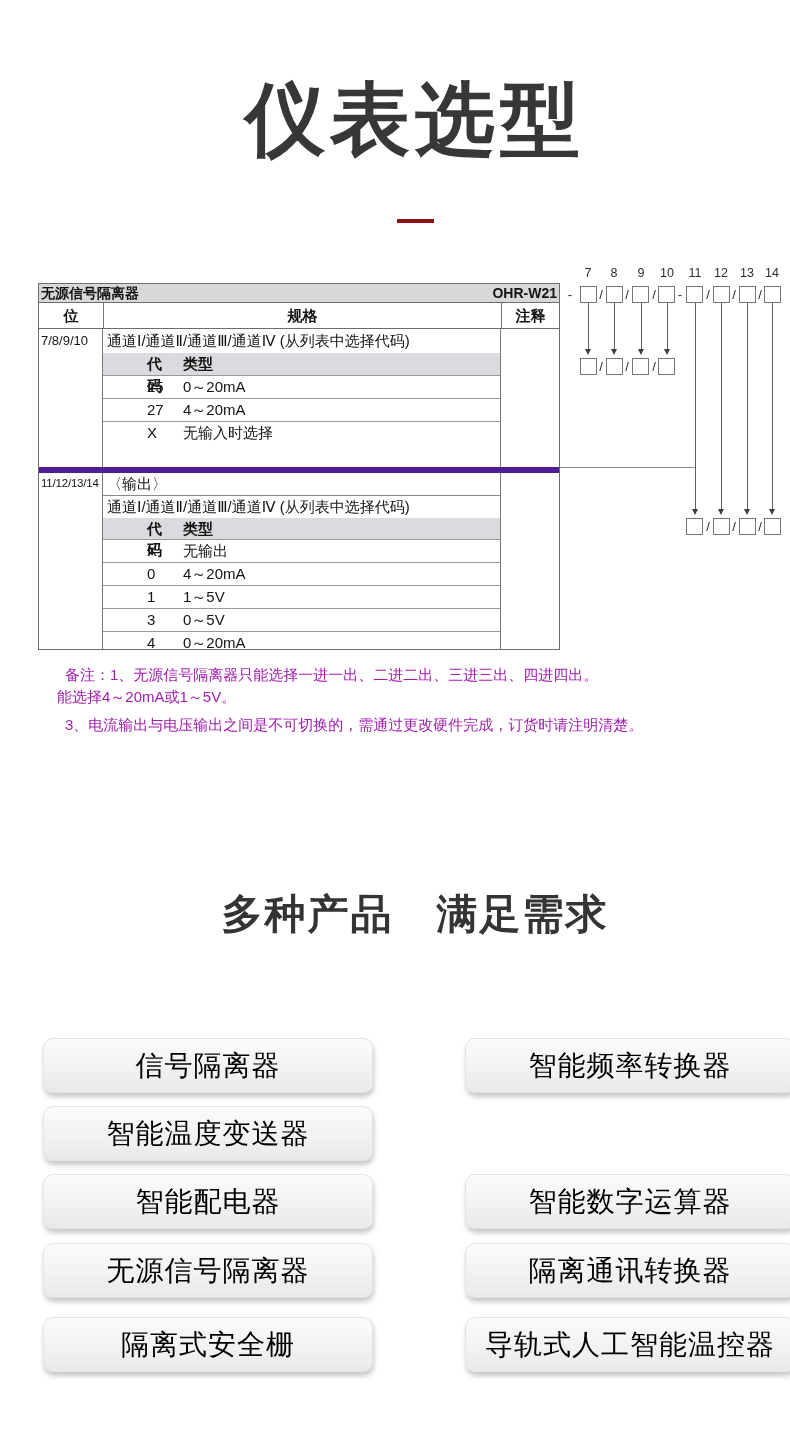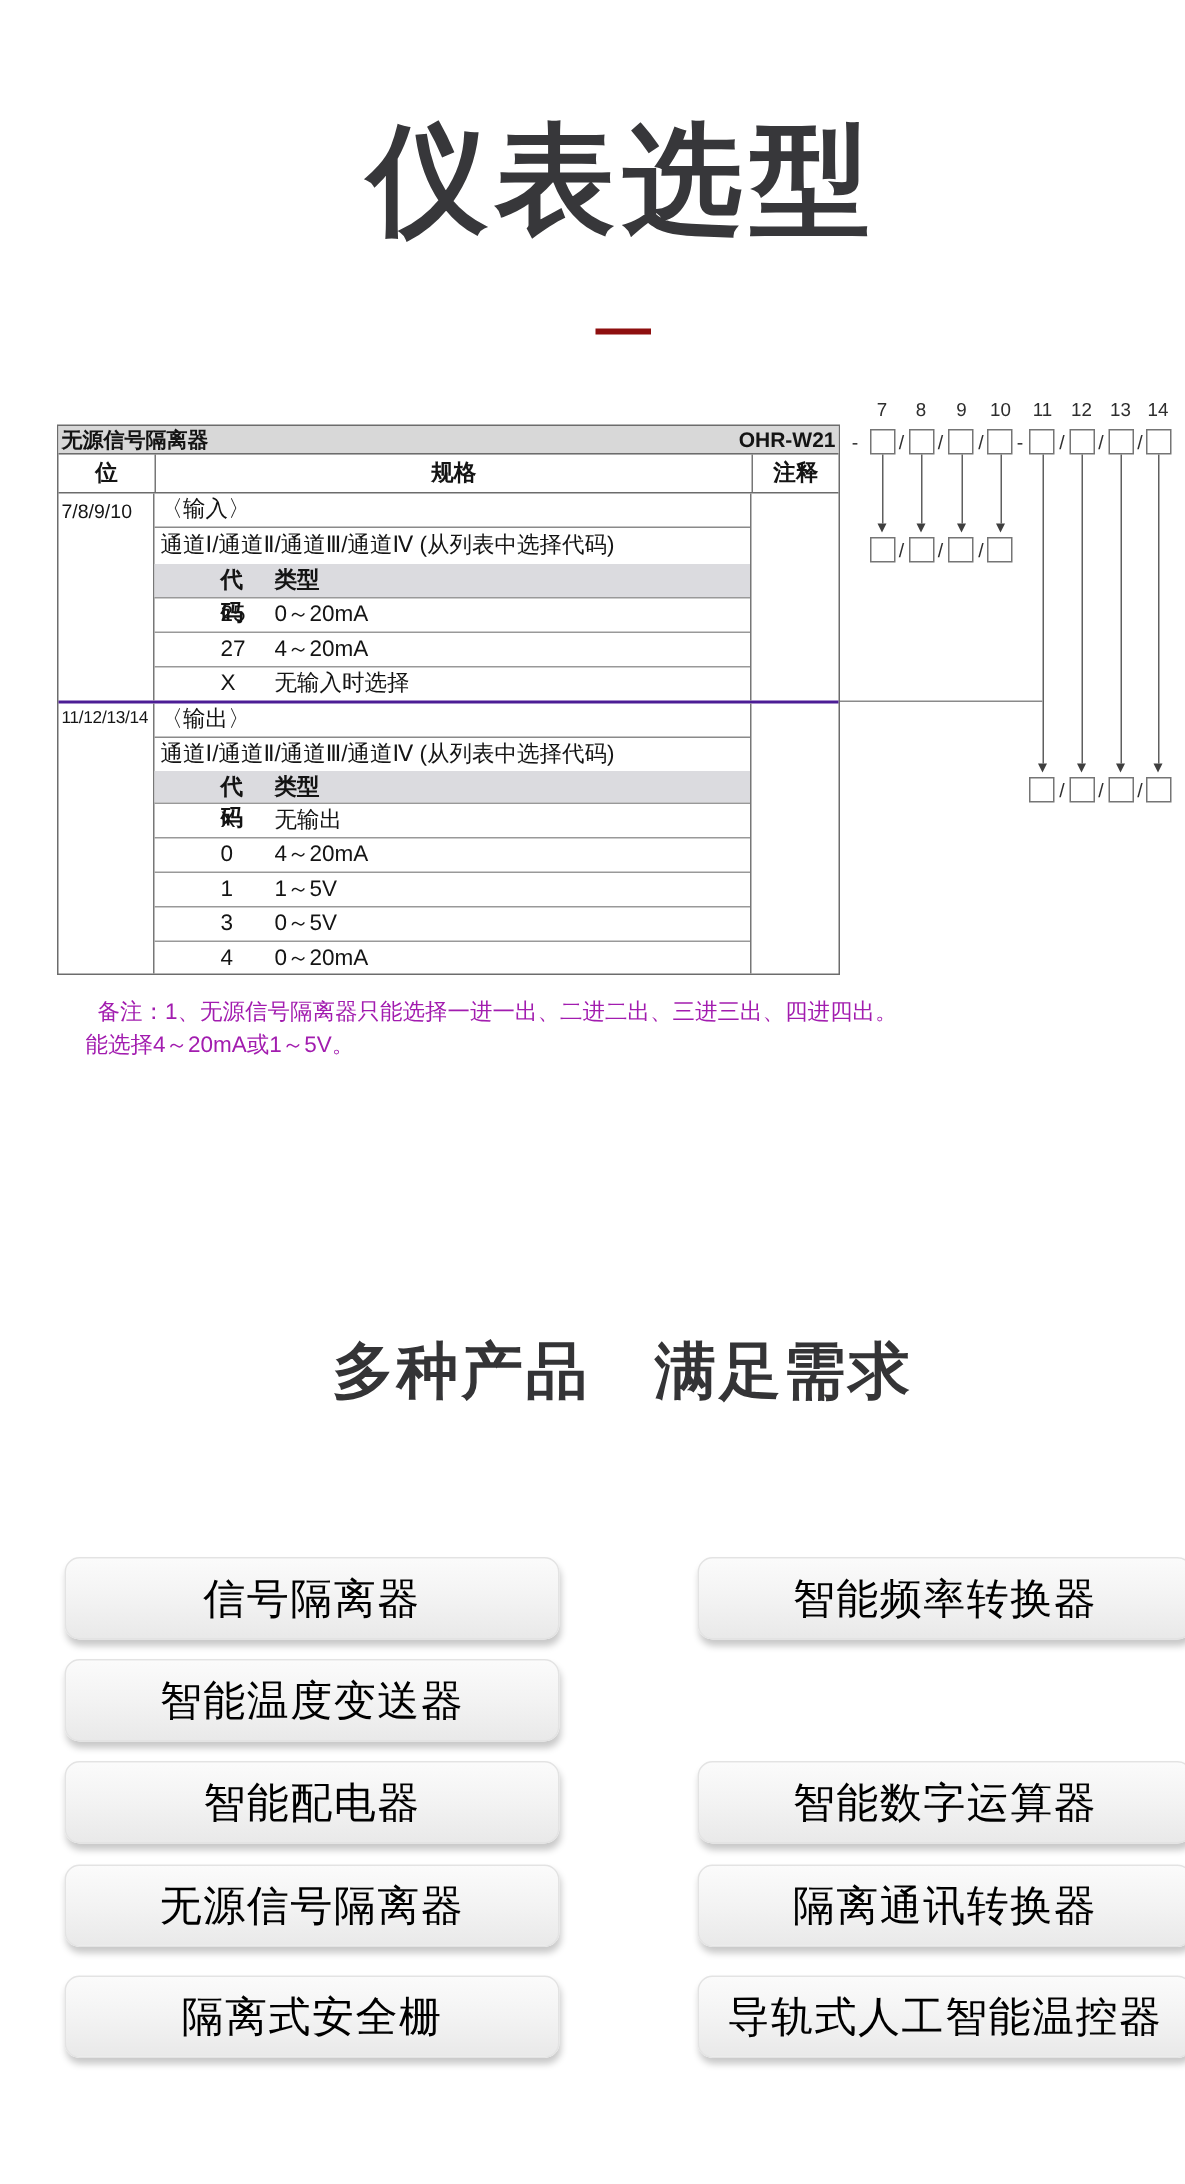--- a/index.html
+++ b/index.html
@@ -28,21 +28,21 @@
   }
   .t-colhead { display:flex; height:26px; border-bottom:1px solid #6c6c6c; font-weight:bold; }
   .t-colhead .ch { text-align:center; line-height:25px; font-size:15px; }
   .col1 { width:64px; }
   .col2 { width:398px; }
   .col3 { width:58px; }
   .t-colhead .col2, .t-colhead .col3 { border-left:1px solid #777; }
 
   .t-section { display:flex; }
   .t-section.input  { height:138px; }
-  .t-section.output { height:182px; border-top:2px solid #4c1d95; }
+  .t-section.output { height:182px; border-top:6px solid #4c1d95; }
   .pos-cell { width:64px; border-right:1px solid #777; padding:4px 1px 0 2px; font-size:13px; }
   .pos-cell.small { font-size:11.5px; letter-spacing:-0.2px; }
   .spec-cell { width:398px; border-right:1px solid #777; display:flex; flex-direction:column; }
   .note-cell { flex:1; }
 
   .srow { width:100%; }
   .label-row { height:23px; line-height:22px; padding-left:4px; border-bottom:1px solid #8a8a8a; }
   .chan-row  { height:24px; line-height:24px; padding-left:4px; white-space:nowrap; }
   .output .chan-row { height:22px; line-height:22px; }
   .head-row  { height:22px; line-height:22px; background:#dbdbdf; display:flex; font-weight:bold; }
@@ -100,21 +100,20 @@
     </div>
     <div class="t-colhead">
       <div class="ch col1">位</div>
       <div class="ch col2">规格</div>
       <div class="ch col3">注释</div>
     </div>
 
     <div class="t-section input">
       <div class="pos-cell">7/8/9/10</div>
       <div class="spec-cell">
-        <div class="srow label-row">〈输入〉</div>
         <div class="srow chan-row">通道Ⅰ/通道Ⅱ/通道Ⅲ/通道Ⅳ (从列表中选择代码)</div>
         <div class="srow head-row">
           <span class="code-col">代码</span>
           <span class="type-col">类型</span>
         </div>
         <div class="srow code-row">
           <span class="code-col">25</span>
           <span class="type-col">0～20mA</span>
         </div>
         <div class="srow code-row">
@@ -223,20 +222,21 @@
     <div class="cbox" style="left:719px; top:518px"></div>
     <span class="sep" style="left:734px; top:519px">/</span>
     <div class="cbox" style="left:744px; top:518px"></div>
 
     <div class="connector"></div>
   </div>
 
   <div class="notes">
     <div class="note-line indent">备注：1、无源信号隔离器只能选择一进一出、二进二出、三进三出、四进四出。</div>
     <div class="note-line">能选择4～20mA或1～5V。</div>
+    <div class="note-line indent gap">3、电流输出与电压输出之间是不可切换的，需通过更改硬件完成，订货时请注明清楚。</div>
   </div>
 
   <div class="sub-title">多种产品　满足需求</div>
 
   <div class="product-btn bl r1">信号隔离器</div>
   <div class="product-btn bl r2">智能温度变送器</div>
   <div class="product-btn bl r3">智能配电器</div>
   <div class="product-btn bl r4">无源信号隔离器</div>
   <div class="product-btn bl r5">隔离式安全栅</div>
   <div class="product-btn br r1">智能频率转换器</div>

